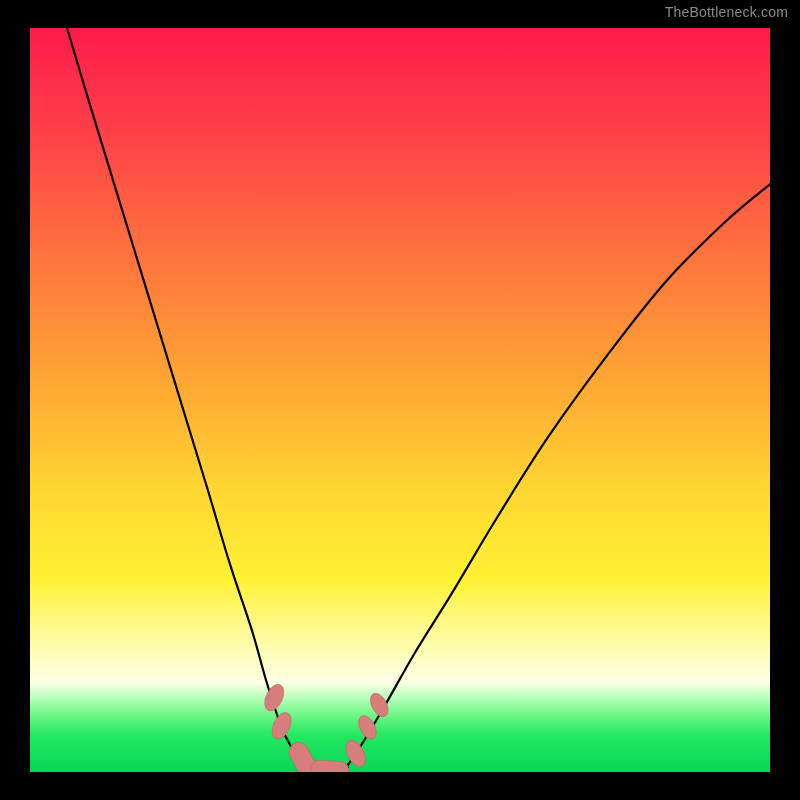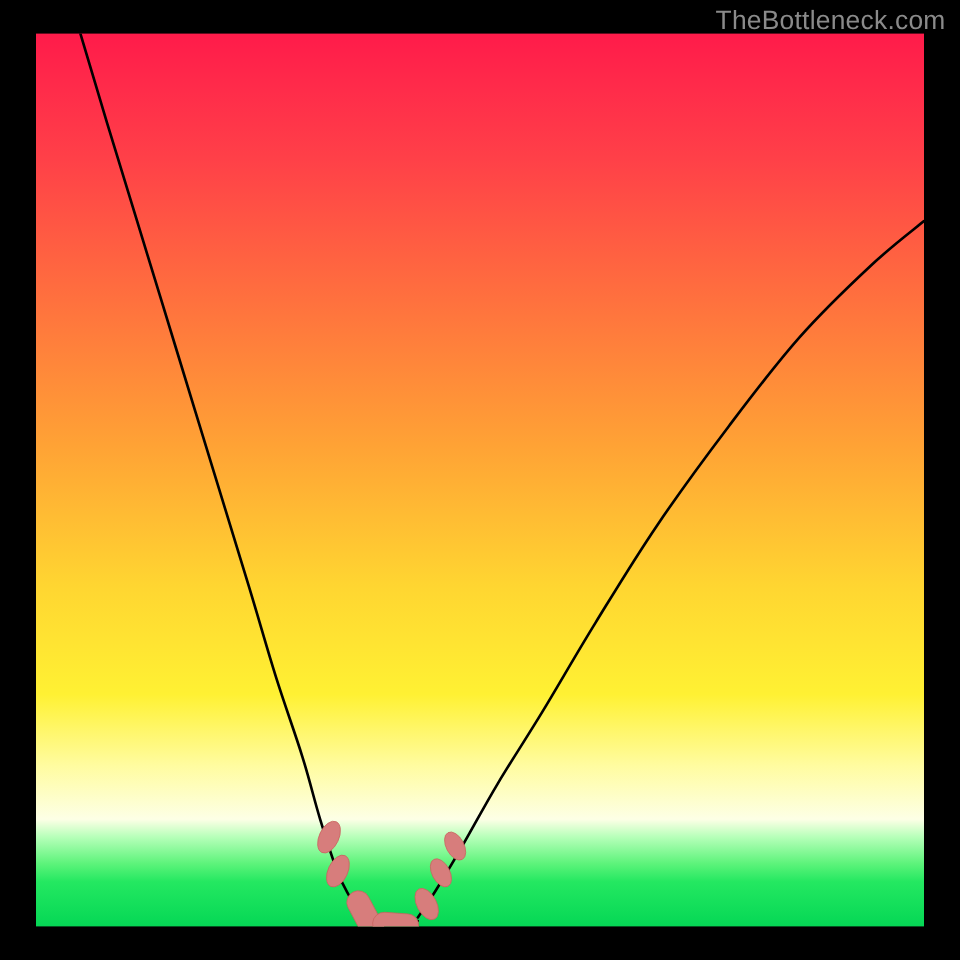--- a/index.html
+++ b/index.html
@@ -36,21 +36,21 @@
       #b6ffb9 90%,
       #5cf37a 93%,
       #24e861 95%,
       #05d755 100%);
   }
   .watermark {
     position: absolute;
     top: 4px;
     right: 12px;
     color: #8a8a8a;
-    font-size: 22px;
+    font-size: 14px;
     letter-spacing: 0.2px;
     font-weight: 400;
     user-select: none;
   }
   svg.curves, svg.markers {
     position: absolute;
     left: 0; top: 0;
   }
 </style>
 </head>

